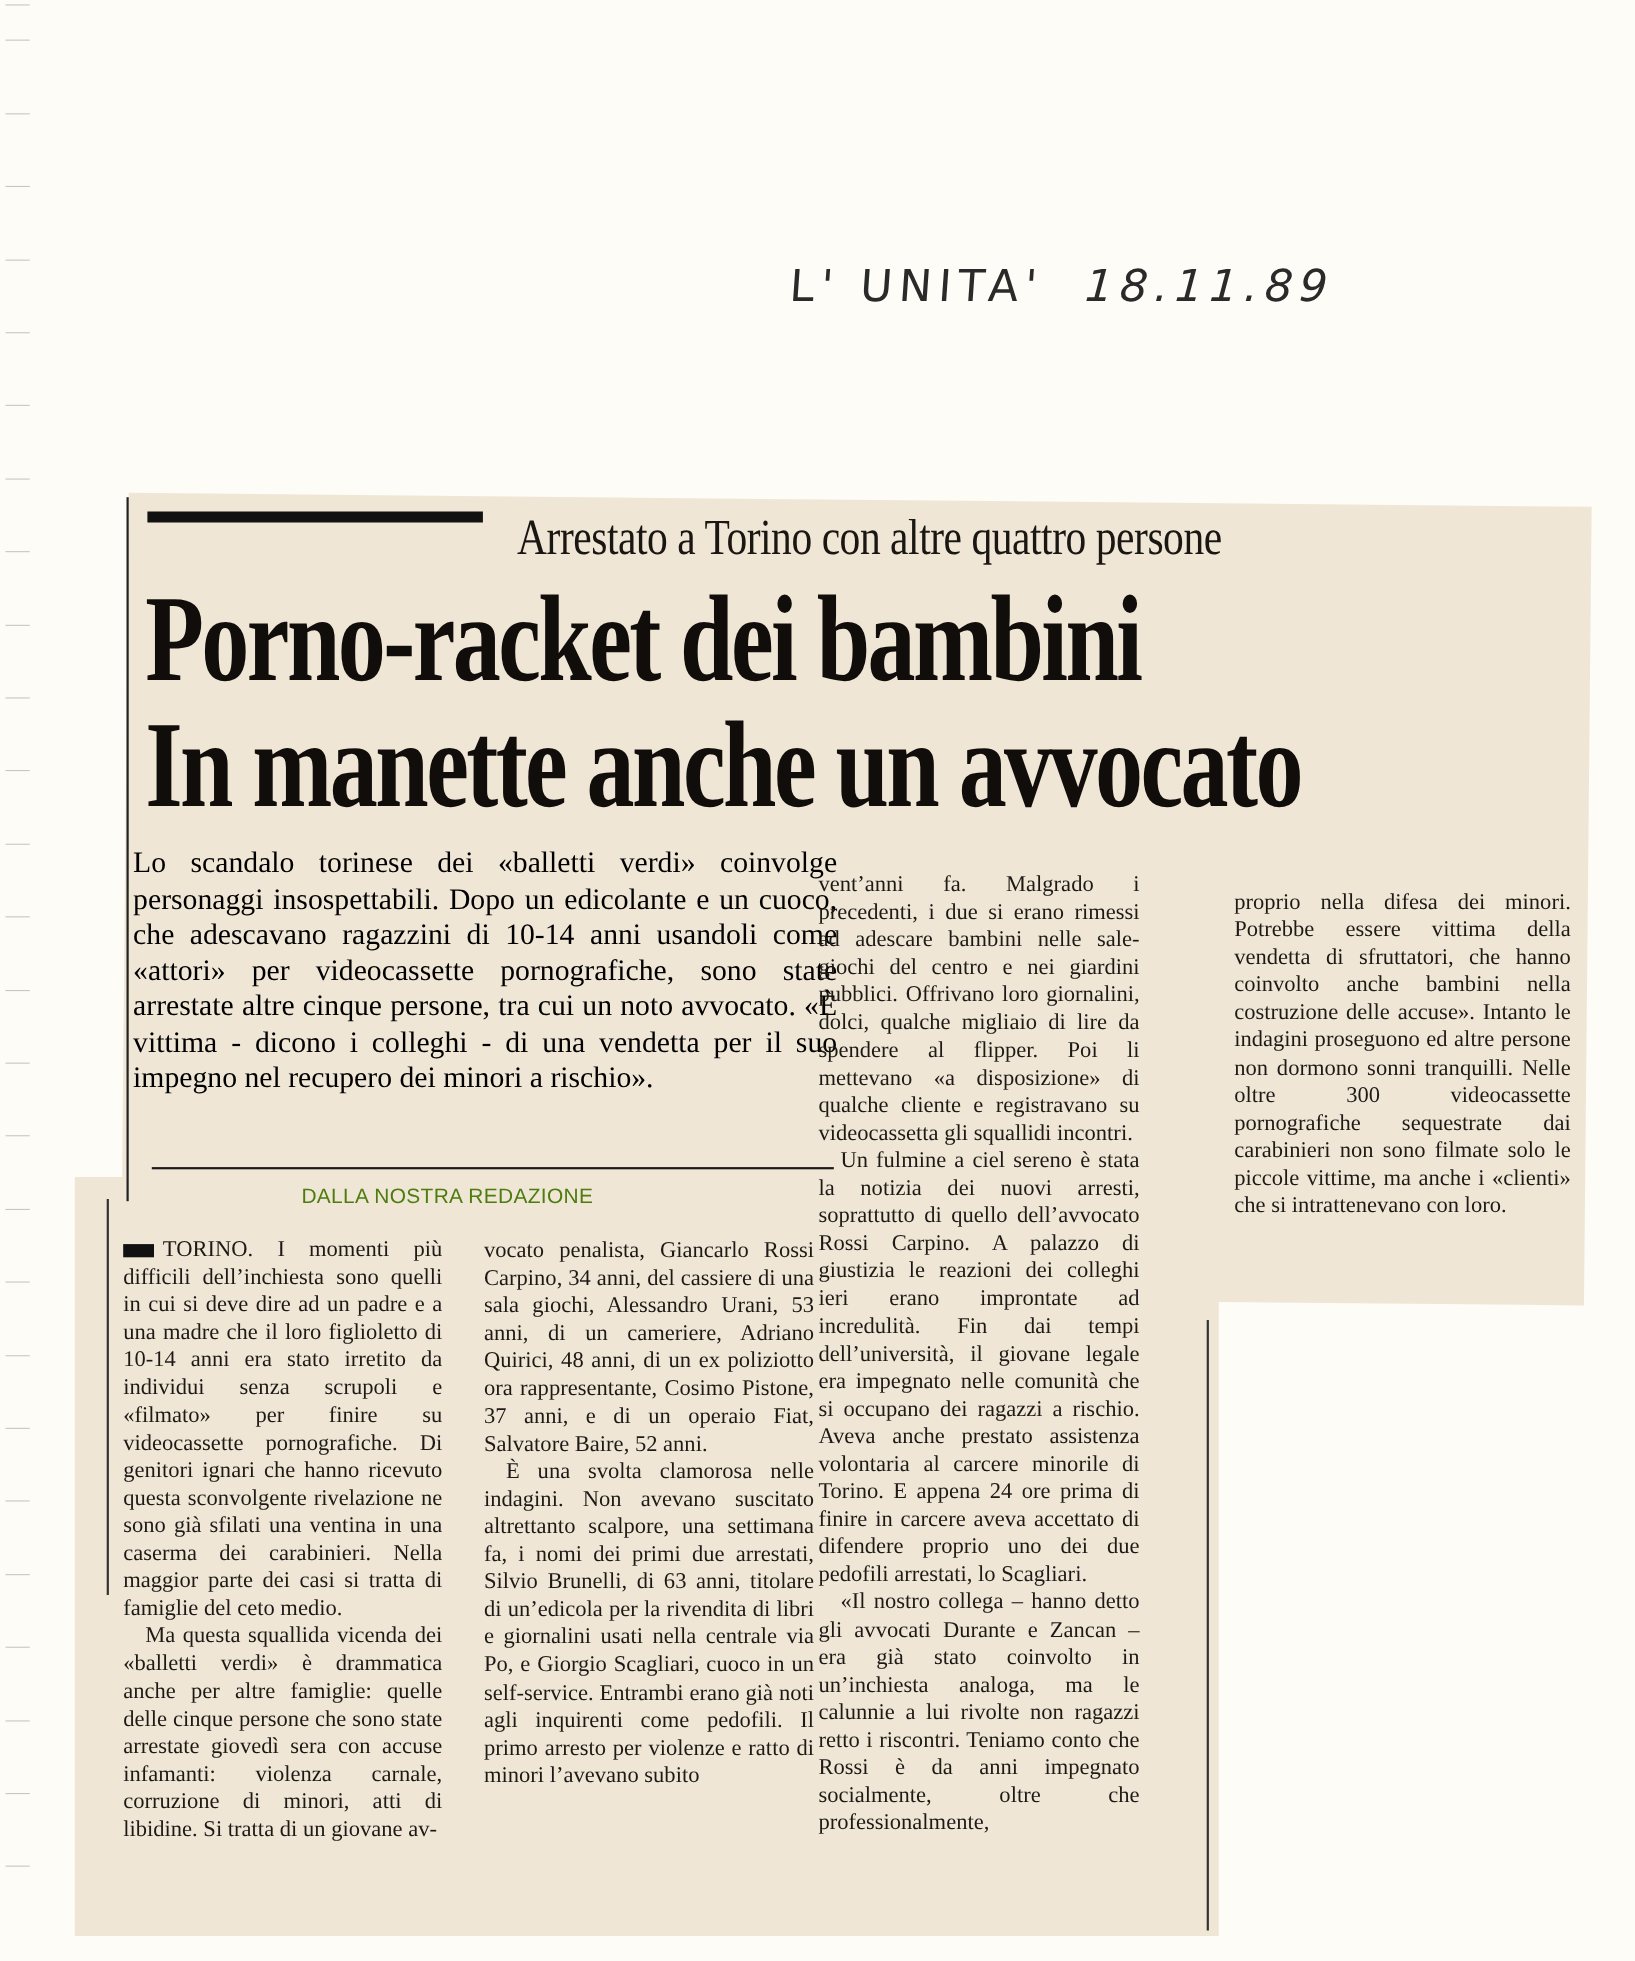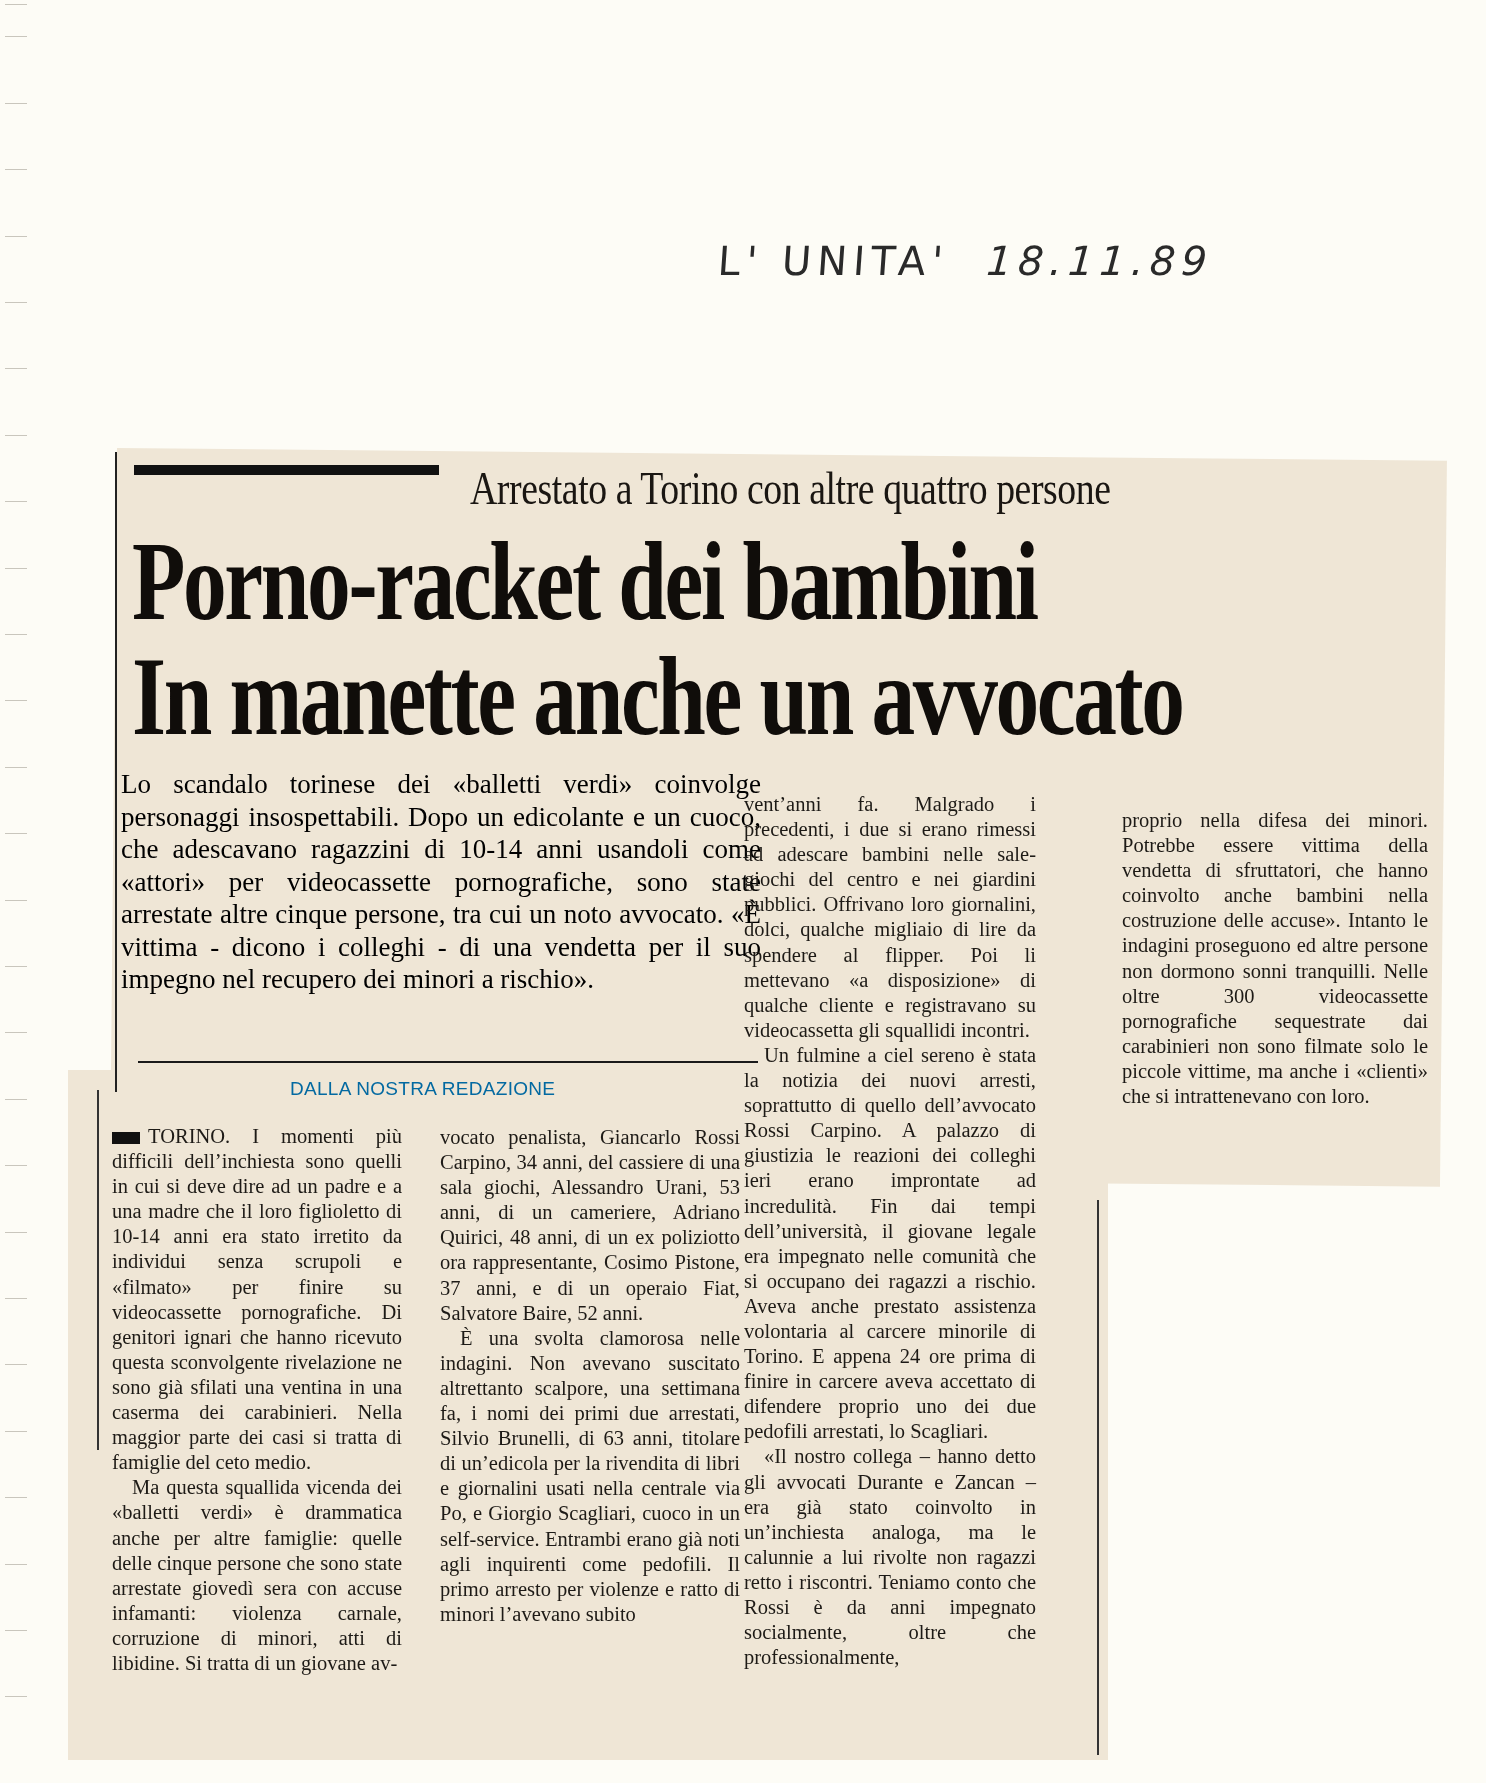--- a/index.html
+++ b/index.html
@@ -55,22 +55,22 @@
   }
   .col-text p { margin:0; }
   .col-text p.indent { text-indent:20px; }
   .c3 { left:744px; top:792px; width:292px; }
   .c4 { left:1122px; top:808px; width:306px; }
   .c1 { left:112px; top:1124px; width:290px; }
   .c2 { left:440px; top:1125px; width:300px; }
 
   .byline-rule { position:absolute; left:138px; top:1061px; width:620px; height:2px; background:#1a1a1a; }
   .byline {
-    position:absolute; left:290px; top:1078px; font-family:"Liberation Sans",sans-serif;
-    font-size:19px; letter-spacing:0.3px; color:#0369a1;
+    position:absolute; left:274px; top:1078px; font-family:"Liberation Sans",sans-serif;
+    font-size:19px; letter-spacing:0.3px; color:#4d7c0f;
   }
   .square-bullet { display:inline-block; width:28px; height:12px; background:#111; margin-right:8px; vertical-align:middle; }
 </style>
 </head>
 <body>
 
 <div class="binder-marks">
   <div class="binder-mark" style="top:4px"></div>
   <div class="binder-mark" style="top:36px"></div>
   <div class="binder-mark" style="top:103px"></div>

